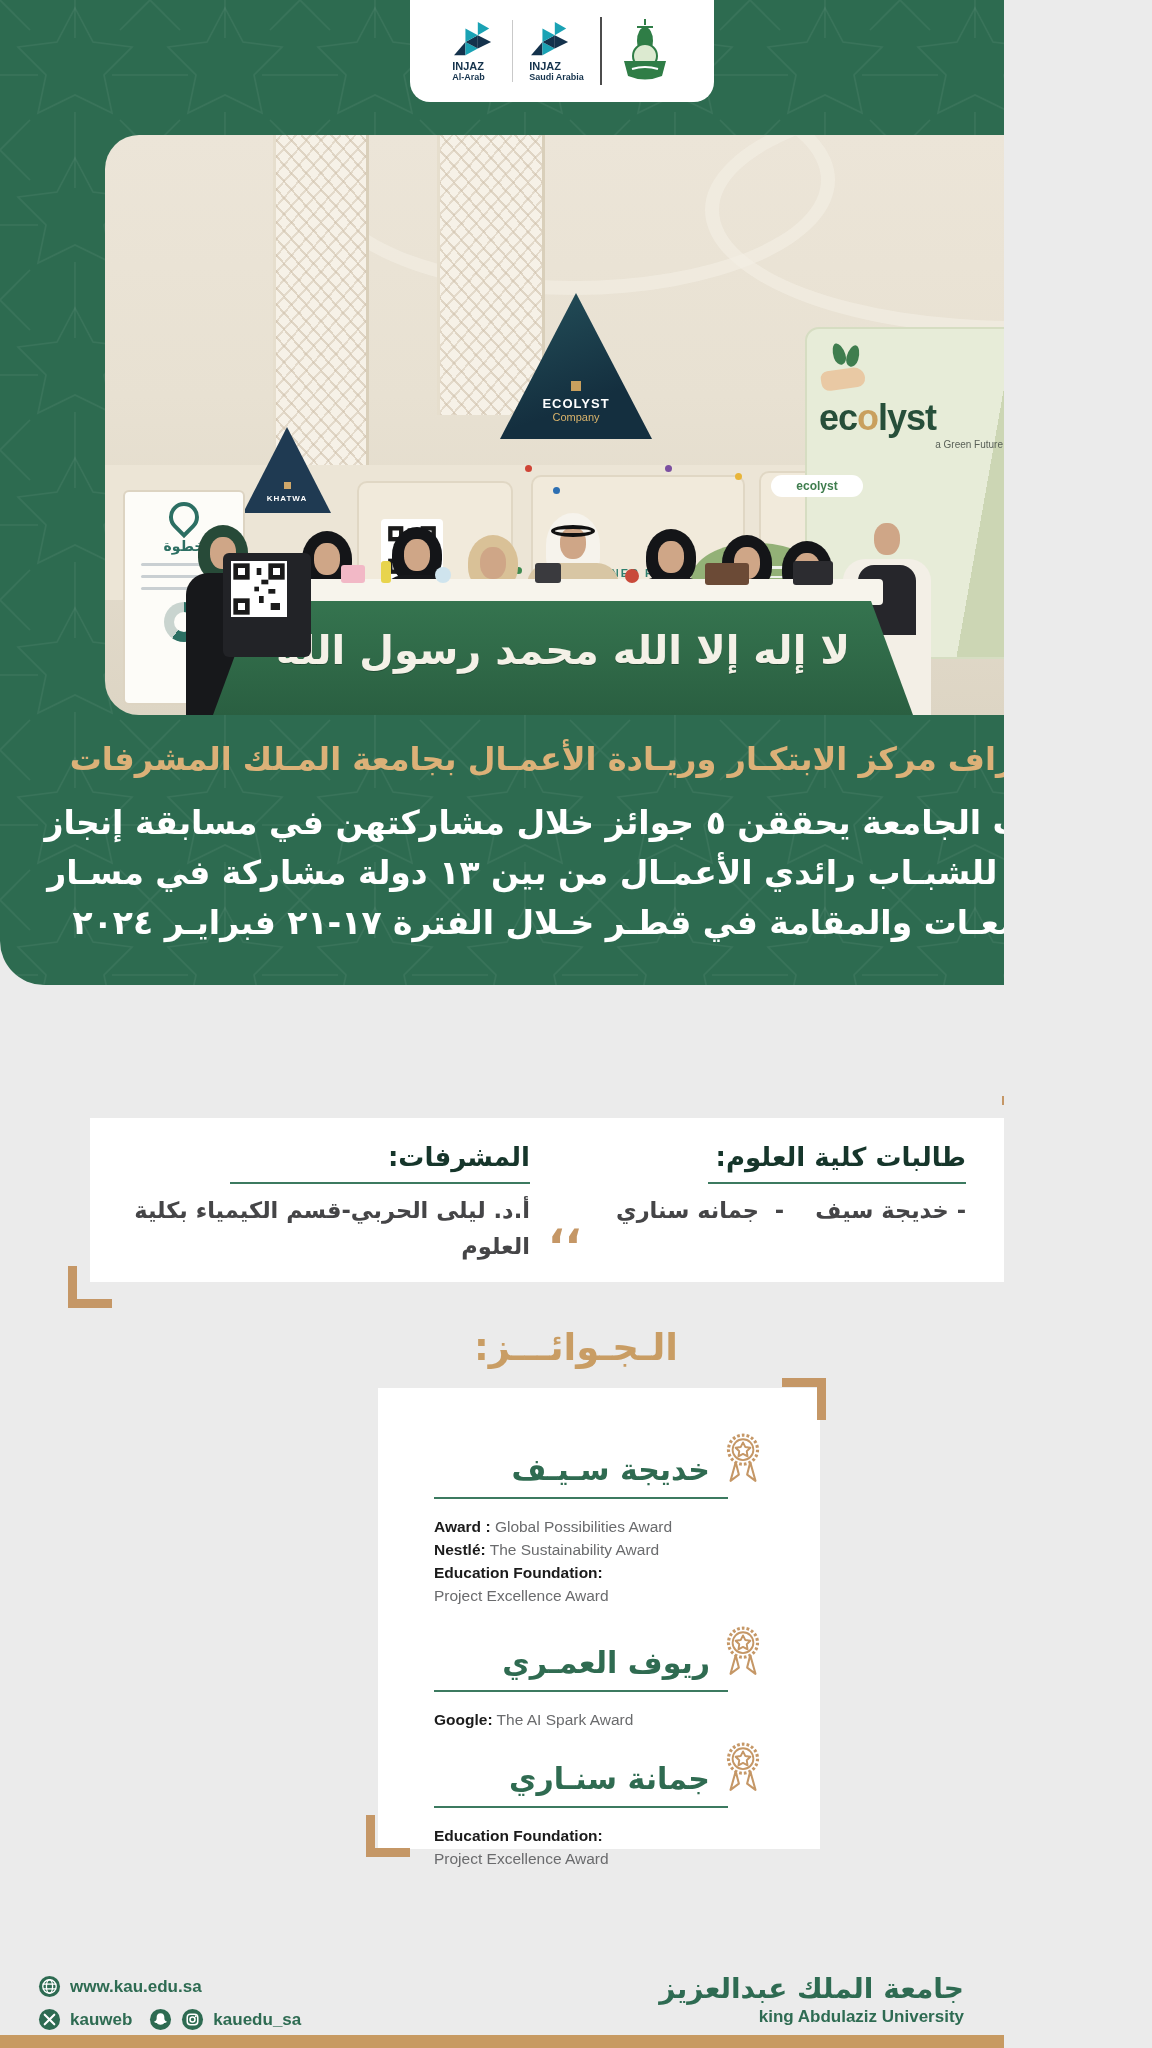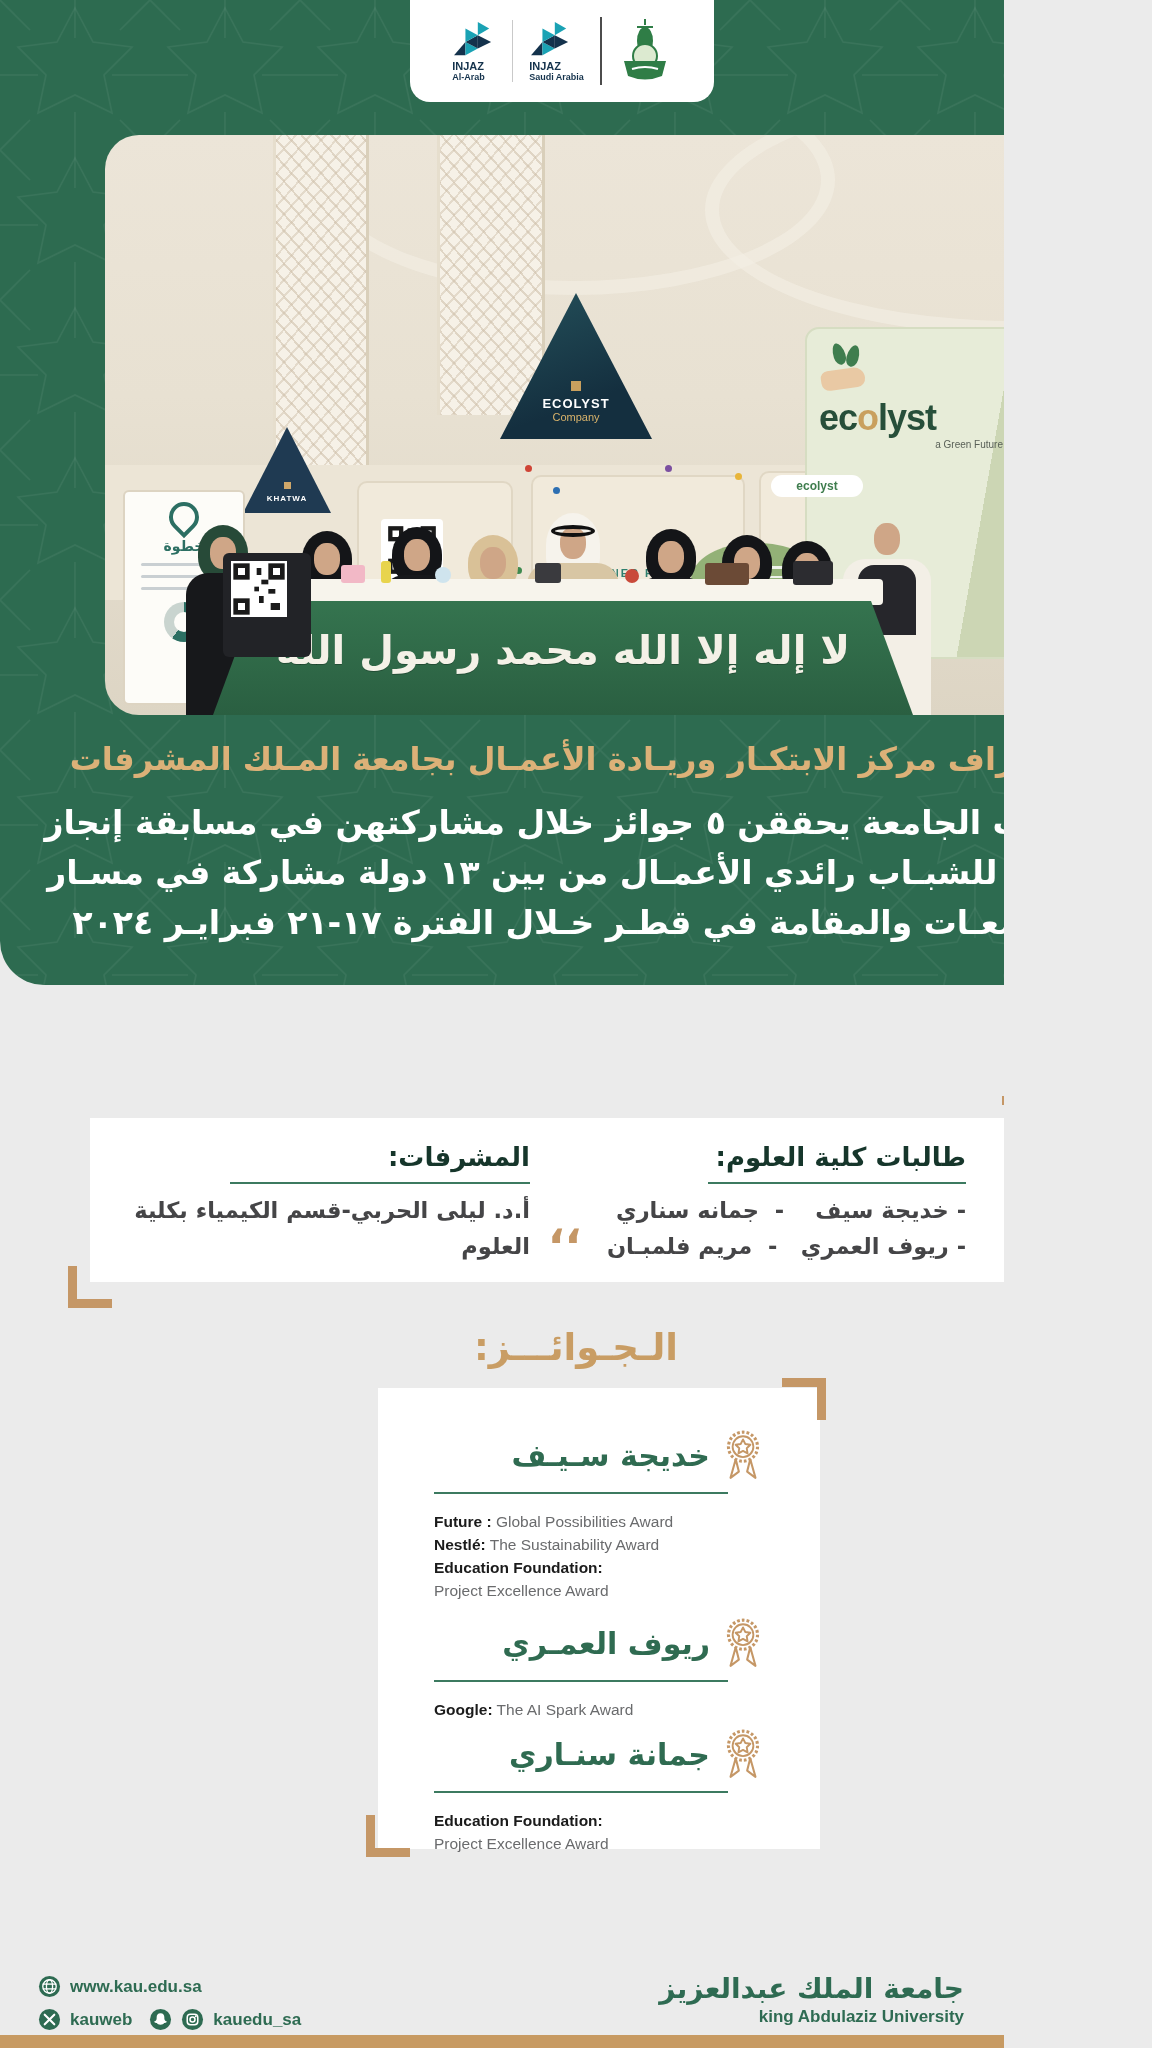--- a/index.html
+++ b/index.html
@@ -136,21 +136,21 @@
   .p-col { display:flex; flex-direction:column; }
   .p-col .title { color:#16362b; font-weight:bold; font-size:26px; }
   .p-col .uline { height:2px; background:#3c7a60; margin-top:10px; }
   .p-col .names { color:#454547; font-weight:bold; font-size:22.5px; line-height:36px; margin-top:8px;
                   white-space:pre-wrap; }
   .p-quote { color:#c59766; font-size:44px; font-weight:bold; align-self:center; padding:0 18px;
              margin-top:30px; }
 
   .a-card { left:378px; top:1388px; width:442px; height:461px; padding:40px 56px 0; }
   .a-name { display:flex; direction:rtl; align-items:center; gap:12px; }
-  .a-name .nm { color:#2f6b51; font-weight:bold; font-size:30px; }
+  .a-name .nm { color:#2f6b51; font-weight:bold; font-size:30px;margin-top:24px; }
   .a-uline { height:2px; background:#3c7a60; width:294px; margin:10px 0 16px; }
   .a-line { font-family:"Liberation Sans",sans-serif; font-size:15.5px; line-height:23px; color:#6a6b6d; }
   .a-line b { color:#1b1b1b; }
   .mt { margin-top:14px; }
 
   
   .footer-left { position:absolute; left:38px; top:1975px; color:#2e6b52;
                  font-family:"Liberation Sans",sans-serif; }
   .f-row { display:flex; align-items:center; gap:9px; margin-bottom:10px; }
   .f-row .t { font-weight:bold; font-size:17px; }
@@ -389,21 +389,20 @@
 
 
   <div class="card p-card">
     <div class="bracket br-tr" style="right:-34px; top:-22px;"></div>
     <div class="bracket br-bl" style="left:-22px; bottom:-26px;"></div>
 
     <div class="p-col" style="width:44%;">
       <div class="title">طالبات كلية العلوم:</div>
       <div class="uline" style="width:258px;"></div>
       <div class="names">- خديجة سيف    -  جمانه سناري</div>
-      <div class="names" style="margin-top:0;">- ريوف العمري   -  مريم فلمبـان</div>
     </div>
 
     <div class="p-quote">،،</div>
 
     <div class="p-col" style="width:48%;">
       <div class="title">المشرفات:</div>
       <div class="uline" style="width:300px;"></div>
       <div class="names">أ.د. ليلى الحربي-قسم الكيمياء بكلية العلوم</div>
     </div>
   </div>
@@ -418,21 +417,21 @@
       <svg width="42" height="54" viewBox="0 0 40 52">
         <polygon points="13,30 8,48 16,42" fill="#fff" stroke="#c59766" stroke-width="2" stroke-linejoin="round"></polygon>
         <polygon points="27,30 32,48 24,42" fill="#fff" stroke="#c59766" stroke-width="2" stroke-linejoin="round"></polygon>
         <circle cx="20" cy="18" r="14" fill="#fff" stroke="#c59766" stroke-width="3" stroke-dasharray="2.6 2"></circle>
         <circle cx="20" cy="18" r="10" fill="#fff" stroke="#c59766" stroke-width="1.8"></circle>
         <path d="M20 11 l2.2 4.4 4.9 .7 -3.5 3.4 .8 4.9 -4.4 -2.3 -4.4 2.3 .8 -4.9 -3.5 -3.4 4.9 -.7 Z" fill="none" stroke="#c59766" stroke-width="1.8" stroke-linejoin="round"></path>
       </svg>
       <span class="nm">خديجة سـيـف</span>
     </div>
     <div class="a-uline"></div>
-    <div class="a-line"><b>Future :</b> <span>Global Possibilities Award</span></div>
+    <div class="a-line"><b>Award :</b> <span>Global Possibilities Award</span></div>
     <div class="a-line"><b>Nestlé:</b> <span>The Sustainability Award</span></div>
     <div class="a-line"><b>Education Foundation:</b></div>
     <div class="a-line"><span>Project Excellence Award</span></div>
 
     <div class="a-name mt">
       <svg width="42" height="54" viewBox="0 0 40 52">
         <polygon points="13,30 8,48 16,42" fill="#fff" stroke="#c59766" stroke-width="2" stroke-linejoin="round"></polygon>
         <polygon points="27,30 32,48 24,42" fill="#fff" stroke="#c59766" stroke-width="2" stroke-linejoin="round"></polygon>
         <circle cx="20" cy="18" r="14" fill="#fff" stroke="#c59766" stroke-width="3" stroke-dasharray="2.6 2"></circle>
         <circle cx="20" cy="18" r="10" fill="#fff" stroke="#c59766" stroke-width="1.8"></circle>

